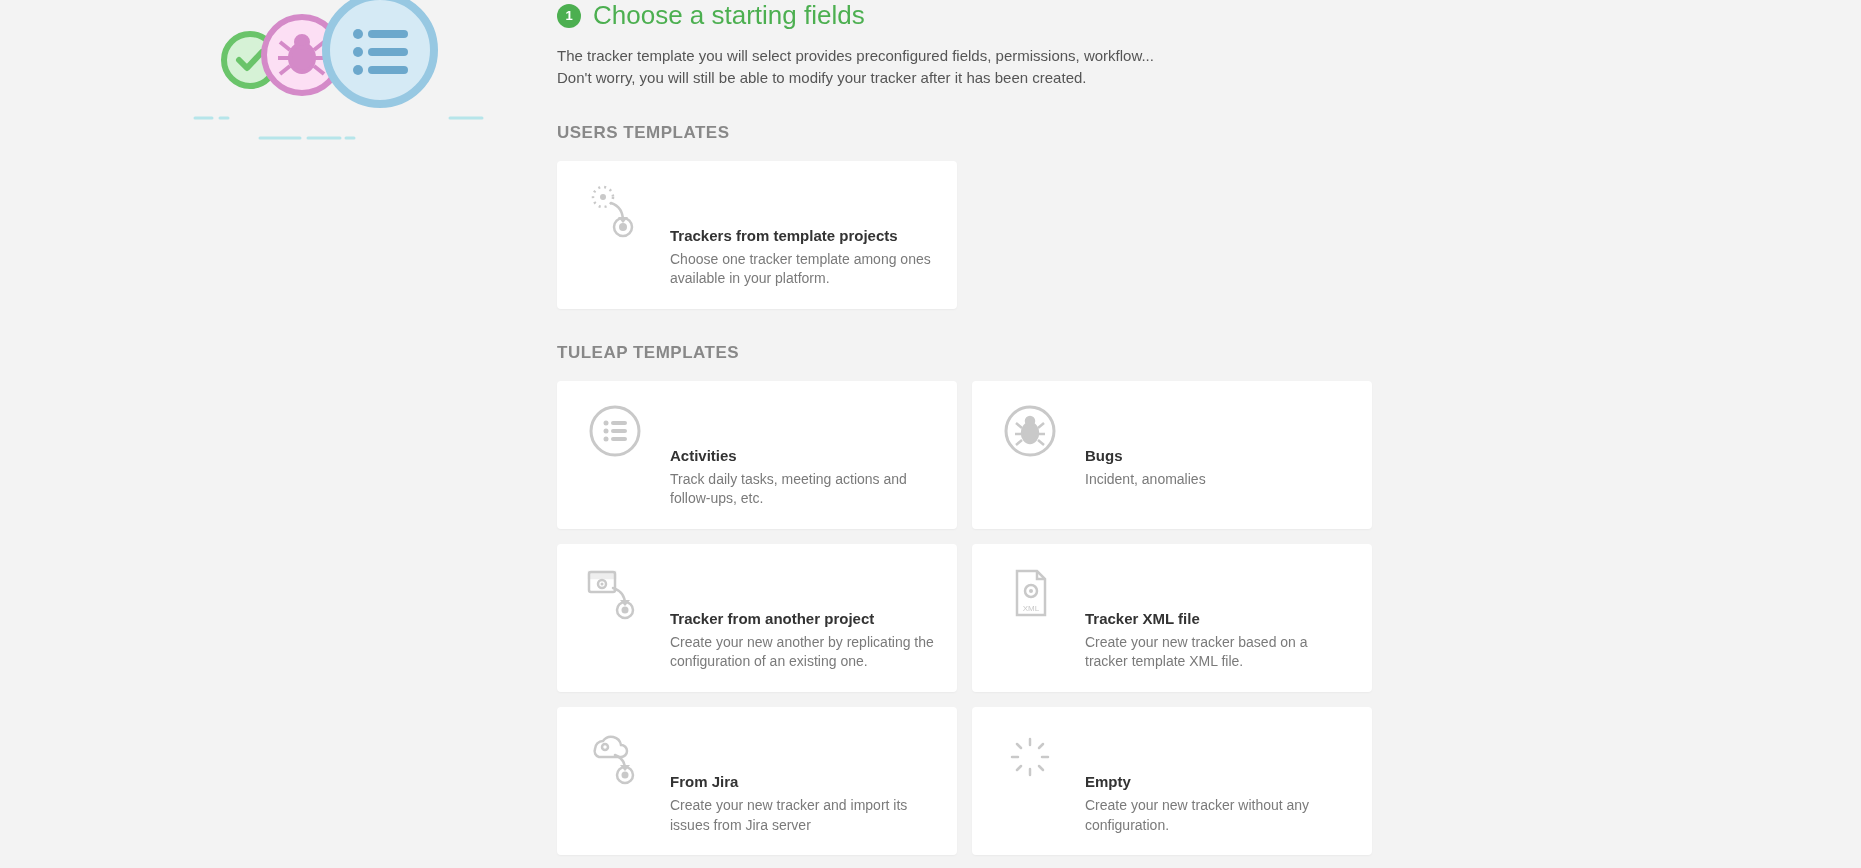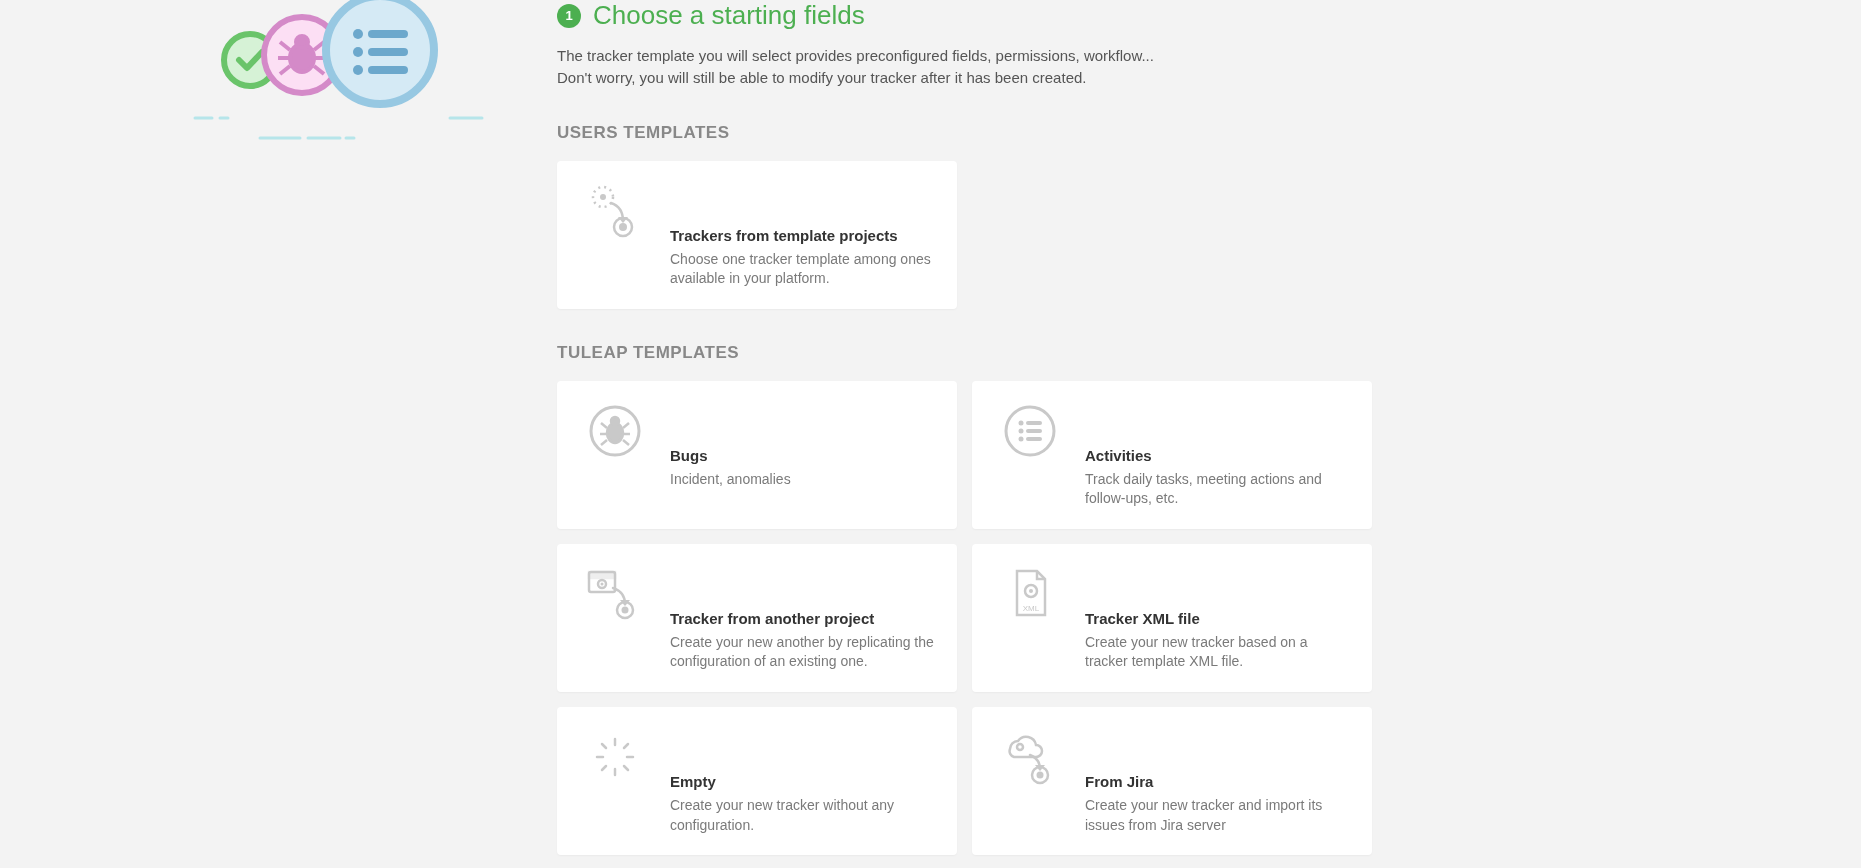--- a/index.html
+++ b/index.html
@@ -206,54 +206,54 @@
         </div>
       </div>
     </div>
 
     <div class="section-heading">TULEAP TEMPLATES</div>
     <div class="cards-row">
       <div class="card">
         <div class="card-icon">
           <svg width="54" height="54" viewBox="0 0 54 54">
             <circle cx="27" cy="27" r="24" fill="none" stroke="#c9c9c9" stroke-width="3"></circle>
+            <g fill="#c9c9c9">
+              <circle cx="18" cy="19" r="2.5"></circle>
+                <rect x="23" y="17" width="16" height="4" rx="2"></rect>
+              <circle cx="18" cy="27" r="2.5"></circle>
+                <rect x="23" y="25" width="16" height="4" rx="2"></rect>
+              <circle cx="18" cy="35" r="2.5"></circle>
+                <rect x="23" y="33" width="16" height="4" rx="2"></rect>
+            </g>
+          </svg>
+        </div>
+        <div class="card-body">
+          <div class="card-title">Activities</div>
+          <div class="card-desc">Track daily tasks, meeting actions and follow-ups, etc.</div>
+        </div>
+      </div>
+      <div class="card">
+        <div class="card-icon">
+          <svg width="54" height="54" viewBox="0 0 54 54">
+            <circle cx="27" cy="27" r="24" fill="none" stroke="#c9c9c9" stroke-width="3"></circle>
             <g stroke="#c9c9c9" stroke-width="2.5" fill="#c9c9c9">
               <ellipse cx="27" cy="29" rx="8" ry="10"></ellipse>
               <circle cx="27" cy="17" r="4"></circle>
               <line x1="19" y1="24" x2="13" y2="19"></line>
               <line x1="19" y1="30" x2="12" y2="30"></line>
               <line x1="19" y1="36" x2="13" y2="41"></line>
               <line x1="35" y1="24" x2="41" y2="19"></line>
               <line x1="35" y1="30" x2="42" y2="30"></line>
               <line x1="35" y1="36" x2="41" y2="41"></line>
             </g>
           </svg>
         </div>
         <div class="card-body">
           <div class="card-title">Bugs</div>
           <div class="card-desc">Incident, anomalies</div>
-        </div>
-      </div>
-      <div class="card">
-        <div class="card-icon">
-          <svg width="54" height="54" viewBox="0 0 54 54">
-            <circle cx="27" cy="27" r="24" fill="none" stroke="#c9c9c9" stroke-width="3"></circle>
-            <g fill="#c9c9c9">
-              <circle cx="18" cy="19" r="2.5"></circle>
-                <rect x="23" y="17" width="16" height="4" rx="2"></rect>
-              <circle cx="18" cy="27" r="2.5"></circle>
-                <rect x="23" y="25" width="16" height="4" rx="2"></rect>
-              <circle cx="18" cy="35" r="2.5"></circle>
-                <rect x="23" y="33" width="16" height="4" rx="2"></rect>
-            </g>
-          </svg>
-        </div>
-        <div class="card-body">
-          <div class="card-title">Activities</div>
-          <div class="card-desc">Track daily tasks, meeting actions and follow-ups, etc.</div>
         </div>
       </div>
     </div>
 
     <div class="cards-row">
       <div class="card">
         <div class="card-icon">
           <svg width="64" height="56" viewBox="0 0 64 56">
             <g stroke="#c9c9c9" stroke-width="2.5" fill="none">
               <rect x="6" y="6" width="26" height="20" rx="2"></rect>
@@ -286,56 +286,56 @@
         </div>
         <div class="card-body">
           <div class="card-title">Tracker XML file</div>
           <div class="card-desc">Create your new tracker based on a tracker template XML file.</div>
         </div>
       </div>
     </div>
     <div class="cards-row">
       <div class="card">
         <div class="card-icon">
+          <svg width="64" height="56" viewBox="0 0 64 56">
+            <g stroke="#c9c9c9" stroke-width="2.5" fill="none">
+              <path d="M12 20 a8 8 0 0 1 8 -8 a10 10 0 0 1 18 4 a6 6 0 0 1 0 12 h-22 a6 6 0 0 1 -4 -8 z"></path>
+              <circle cx="22" cy="18" r="3"></circle>
+              <path d="M32 26 q10 4 10 14" stroke-linecap="round"></path>
+              <path d="M37 36 l5 6 l5 -6" fill="#c9c9c9" stroke="none"></path>
+              <circle cx="42" cy="46" r="8"></circle>
+              <circle cx="42" cy="46" r="3.5" fill="#c9c9c9" stroke="none"></circle>
+            </g>
+          </svg>
+        </div>
+        <div class="card-body">
+          <div class="card-title">From Jira</div>
+          <div class="card-desc">Create your new tracker and import its issues from Jira server</div>
+        </div>
+      </div>
+      <div class="card">
+        <div class="card-icon">
           <svg width="48" height="48" viewBox="0 0 48 48">
             <g stroke="#c9c9c9" stroke-width="2.5" stroke-linecap="round">
               <line x1="24" y1="6" x2="24" y2="12"></line>
               <line x1="24" y1="36" x2="24" y2="42"></line>
               <line x1="6" y1="24" x2="12" y2="24"></line>
               <line x1="36" y1="24" x2="42" y2="24"></line>
               <line x1="11" y1="11" x2="15" y2="15"></line>
               <line x1="33" y1="33" x2="37" y2="37"></line>
               <line x1="11" y1="37" x2="15" y2="33"></line>
               <line x1="33" y1="15" x2="37" y2="11"></line>
             </g>
           </svg>
         </div>
         <div class="card-body">
           <div class="card-title">Empty</div>
           <div class="card-desc">Create your new tracker without any configuration.</div>
         </div>
       </div>
-      <div class="card">
-        <div class="card-icon">
-          <svg width="64" height="56" viewBox="0 0 64 56">
-            <g stroke="#c9c9c9" stroke-width="2.5" fill="none">
-              <path d="M12 20 a8 8 0 0 1 8 -8 a10 10 0 0 1 18 4 a6 6 0 0 1 0 12 h-22 a6 6 0 0 1 -4 -8 z"></path>
-              <circle cx="22" cy="18" r="3"></circle>
-              <path d="M32 26 q10 4 10 14" stroke-linecap="round"></path>
-              <path d="M37 36 l5 6 l5 -6" fill="#c9c9c9" stroke="none"></path>
-              <circle cx="42" cy="46" r="8"></circle>
-              <circle cx="42" cy="46" r="3.5" fill="#c9c9c9" stroke="none"></circle>
-            </g>
-          </svg>
-        </div>
-        <div class="card-body">
-          <div class="card-title">From Jira</div>
-          <div class="card-desc">Create your new tracker and import its issues from Jira server</div>
-        </div>
-      </div>
     </div>
 
     <hr class="divider">
 
     <div class="footer-row">
       <button class="next-btn">
         <span>Next</span>
         <span>
           <svg width="22" height="12" viewBox="0 0 22 12">
             <line x1="1" y1="6" x2="19" y2="6" stroke="#fff" stroke-width="2" stroke-linecap="round"></line>

